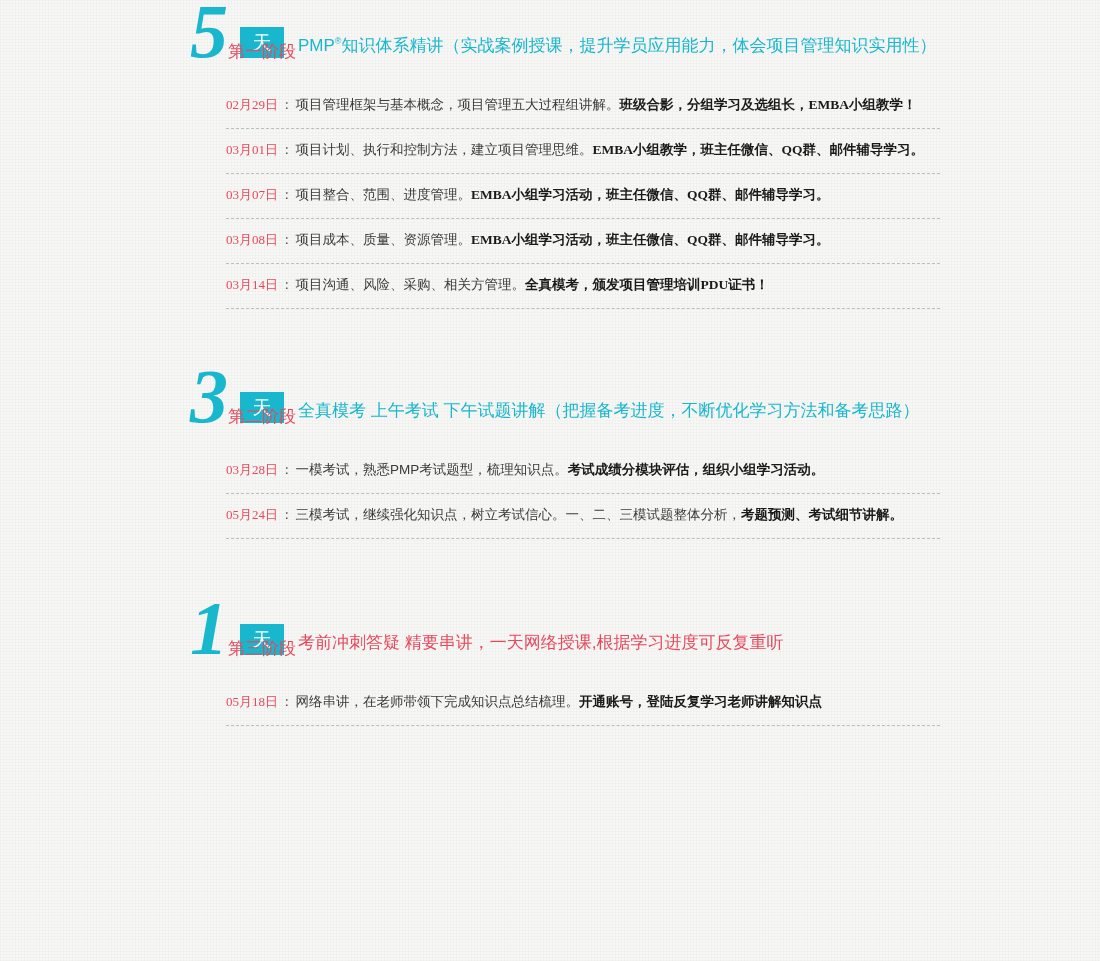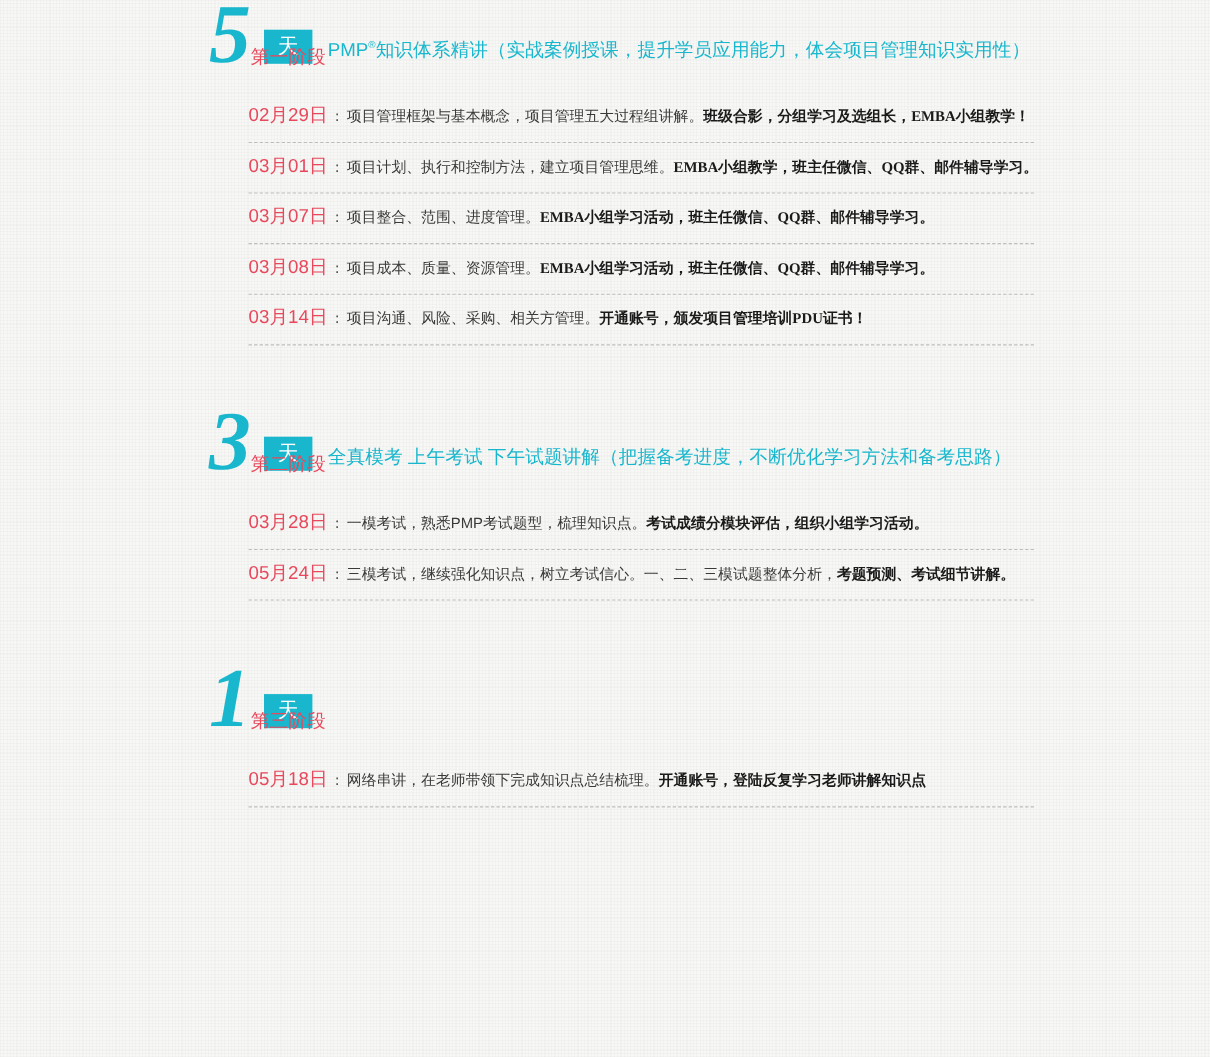--- a/index.html
+++ b/index.html
@@ -107,22 +107,23 @@
     padding: 10px 0 12px 0;
     font-size: 13.5px;
     line-height: 22px;
     white-space: nowrap;
   }
   .row:last-child {
     border-bottom: 1px dashed #bdbdbd;
   }
   .row-date {
     color: #e8485c;
-    font-size: 17px;
+    font-size: 13px;
     margin-right: 2px;
+    font-family: Liberation Serif, serif;
   }
   .row-colon {
     color: #555;
     margin-right: 2px;
   }
   .row-text {
     color: #3a3a3a;
   }
   .row-strong {
     color: #1a1a1a;
@@ -155,21 +156,21 @@
       <div class="row">
         <span class="row-date">03月01日</span><span class="row-colon">：</span><span class="row-text">项目计划、执行和控制方法，建立项目管理思维。</span><span class="row-strong">EMBA小组教学，班主任微信、QQ群、邮件辅导学习。</span>
       </div>
       <div class="row">
         <span class="row-date">03月07日</span><span class="row-colon">：</span><span class="row-text">项目整合、范围、进度管理。</span><span class="row-strong">EMBA小组学习活动，班主任微信、QQ群、邮件辅导学习。</span>
       </div>
       <div class="row">
         <span class="row-date">03月08日</span><span class="row-colon">：</span><span class="row-text">项目成本、质量、资源管理。</span><span class="row-strong">EMBA小组学习活动，班主任微信、QQ群、邮件辅导学习。</span>
       </div>
       <div class="row">
-        <span class="row-date">03月14日</span><span class="row-colon">：</span><span class="row-text">项目沟通、风险、采购、相关方管理。</span><span class="row-strong">开通账号，颁发项目管理培训PDU证书！</span>
+        <span class="row-date">03月14日</span><span class="row-colon">：</span><span class="row-text">项目沟通、风险、采购、相关方管理。</span><span class="row-strong">全真模考，颁发项目管理培训PDU证书！</span>
       </div>
     </div>
   </div>
 
   <div class="gap-1"></div>
 
   <div class="stage">
     <div class="stage-header">
       <div class="num-col">
         <div class="big-num">3</div>
@@ -190,20 +191,21 @@
 
   <div class="gap-2"></div>
 
   <div class="stage">
     <div class="stage-header">
       <div class="num-col">
         <div class="big-num">1</div>
       </div>
       <div class="day-badge">天</div>
       <div class="stage-label">第三阶段</div>
+      <div class="stage-title red"><span>考前冲刺答疑  精要串讲，一天网络授课,根据学习进度可反复重听</span></div>
     </div>
     <div class="rows">
       <div class="row">
         <span class="row-date">05月18日</span><span class="row-colon">：</span><span class="row-text">网络串讲，在老师带领下完成知识点总结梳理。</span><span class="row-strong">开通账号，登陆反复学习老师讲解知识点</span>
       </div>
     </div>
   </div>
 
   <div class="bottom-gap"></div>
 </div>

